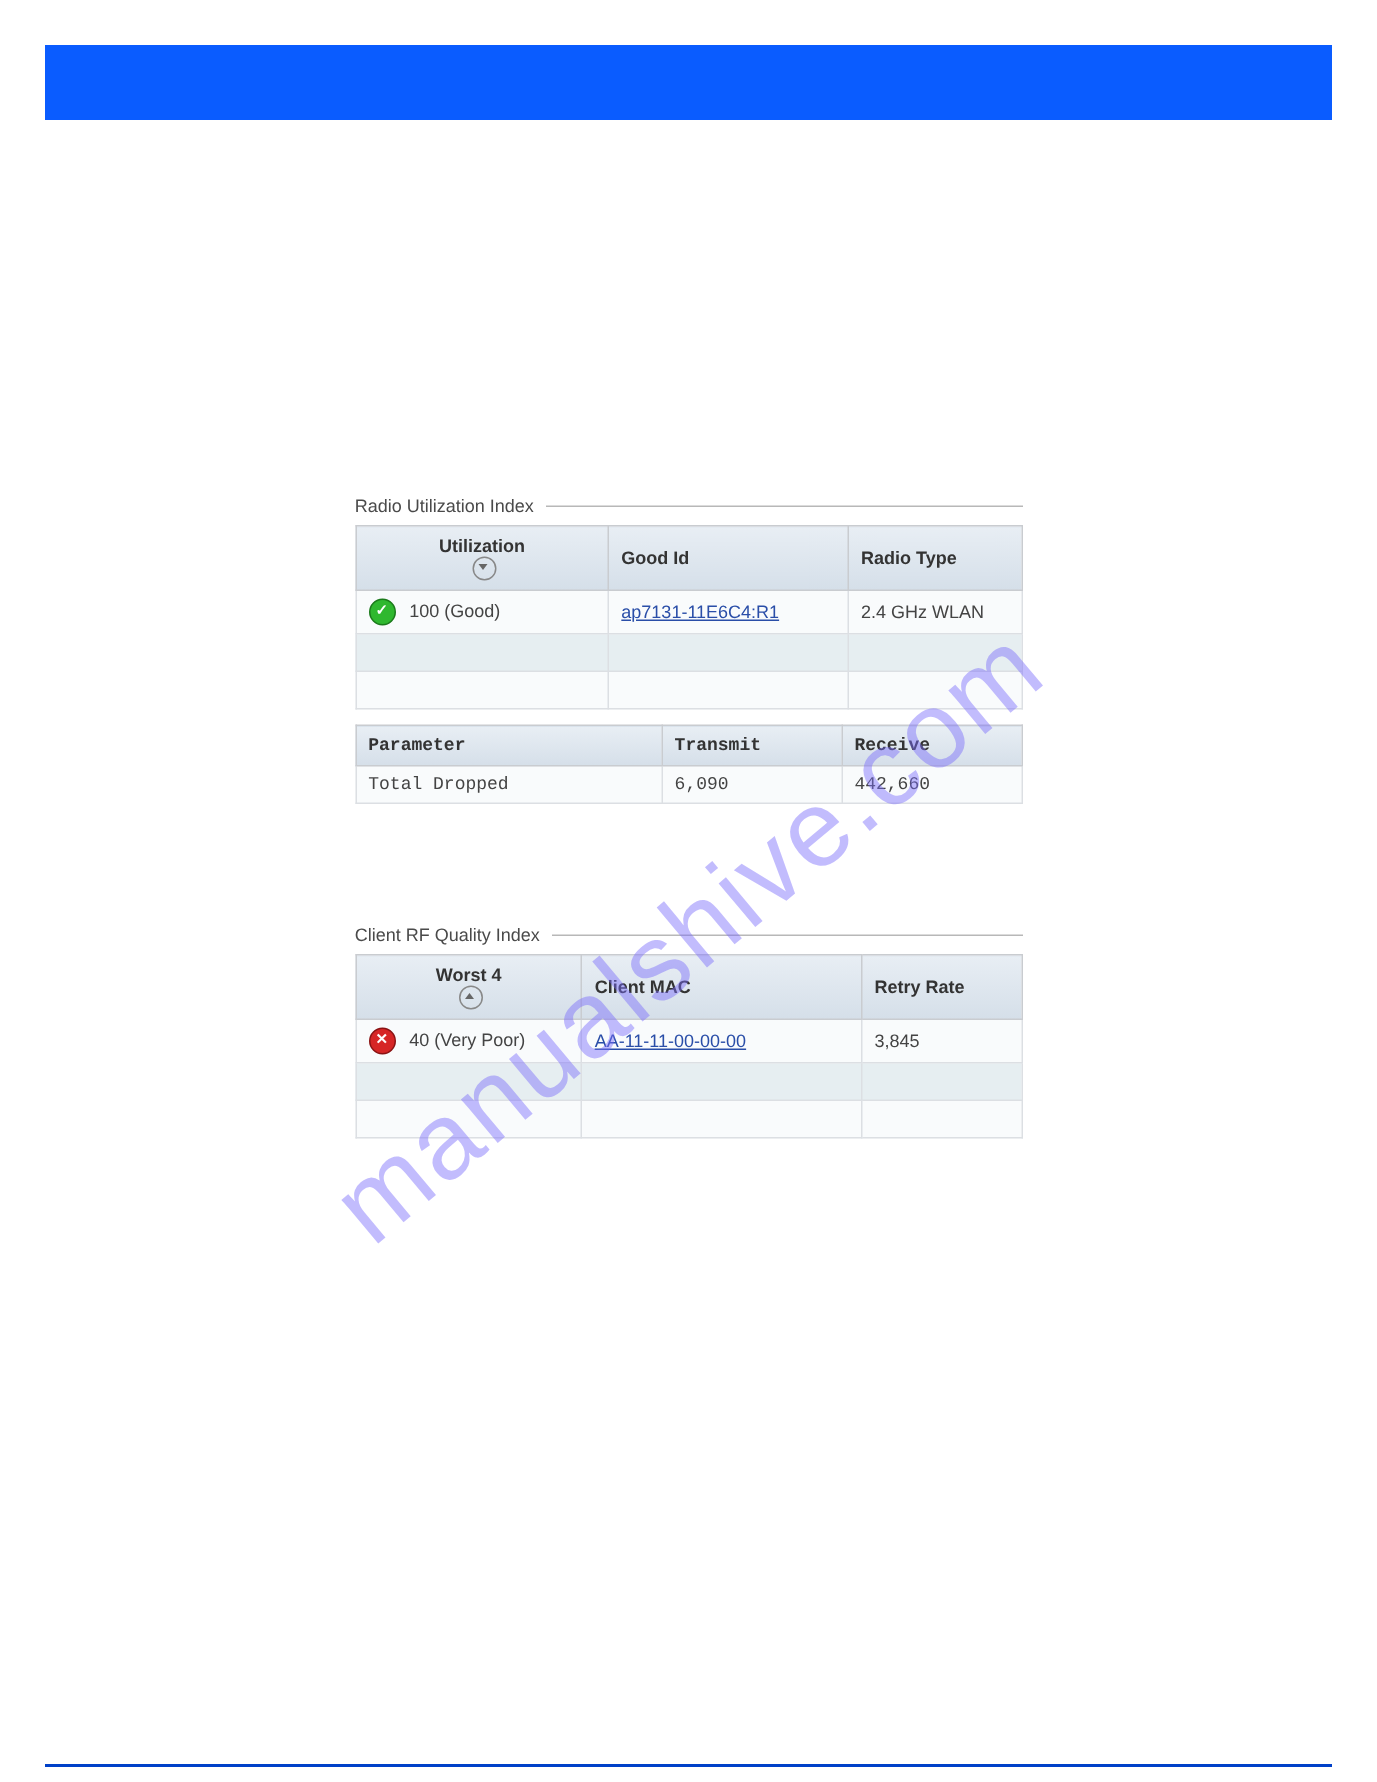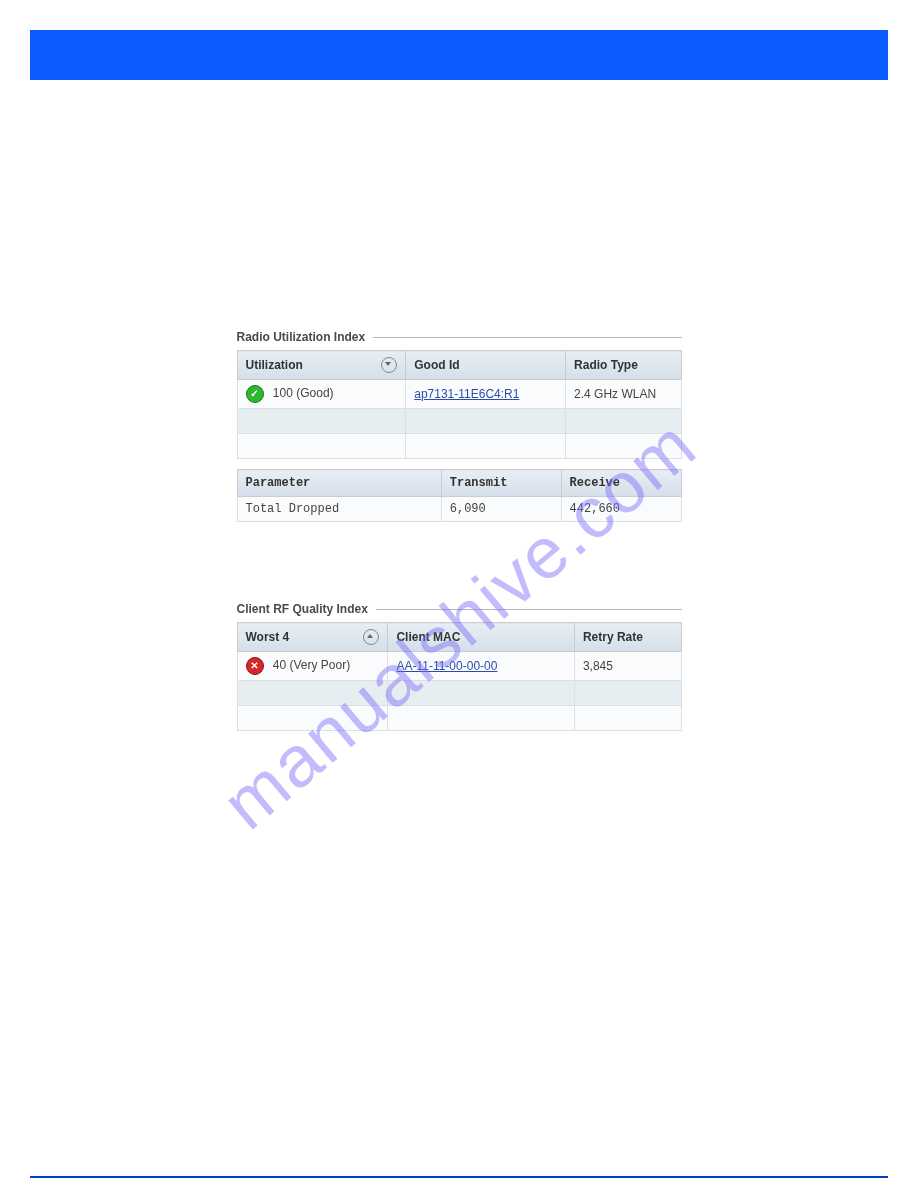--- a/index.html
+++ b/index.html
@@ -1,40 +1,40 @@
 <!DOCTYPE html>
 <html><head>
 <meta charset="utf-8">
 <style>
   html,body{margin:0;padding:0;font-family:Arial,Helvetica,sans-serif;color:#333;background:#fff;font-size:13px;}
   .page{width:918px;margin:0 auto;position:relative;min-height:1188px;}
   .topbar{background:#0a5cff;height:50px;margin:30px 30px 0 30px;}
   .content{padding:0 30px;}
   .section{margin:0 auto;width:445px;}
-  .section-title{display:flex;align-items:center;font-weight:bold;color:#4a4a4a;font-size:12px;margin-bottom:6px;}
+  .section-title{display:flex;align-items:center;font-weight:normal;color:#4a4a4a;font-size:12px;margin-bottom:6px;}
   .section-title .rule{flex:1;height:1px;background:#b8b8b8;margin-left:8px;}
   .sec1{margin-top:250px;}
   .sec2{margin-top:80px;}
   table.grid{width:100%;border-collapse:collapse;border:1px solid #c9ccd0;background:#fff;}
   table.grid th{background:linear-gradient(#e8eef4,#d5dfe9);font-weight:bold;color:#333;text-align:left;padding:6px 8px;border:1px solid #c9ccd0;font-size:12px;}
   table.grid td{border:1px solid #dcdfe3;border-top:0;padding:5px 8px;font-size:12px;color:#444;}
   table.grid tbody tr:nth-child(even){background:#e6eef1;}
   table.grid tbody tr:nth-child(odd){background:#f9fbfc;}
   .sort-ico{display:inline-block;width:14px;height:14px;border:1px solid #888;border-radius:50%;vertical-align:middle;margin-left:4px;position:relative;}
   .sort-ico.down::after{content:"";position:absolute;left:3px;top:4px;border-left:3px solid transparent;border-right:3px solid transparent;border-top:4px solid #666;}
   .sort-ico.up::after{content:"";position:absolute;left:3px;top:4px;border-left:3px solid transparent;border-right:3px solid transparent;border-bottom:4px solid #666;}
   .status-ico{display:inline-block;width:16px;height:16px;border-radius:50%;vertical-align:middle;margin-right:6px;text-align:center;line-height:16px;font-size:10px;font-weight:bold;}
   .status-off{background:#e6e6e6;border:1px solid #888;color:#555;}
   .status-good{background:#2fb82f;border:1px solid #1b7a1b;color:#fff;}
   .status-bad{background:#d62626;border:1px solid #8a1313;color:#fff;}
   a.link{color:#2a4ea8;text-decoration:underline;}
   .gap-table{margin-top:10px;font-family:Liberation Mono, monospace;}
   .watermark{position:absolute;left:50%;top:50%;transform:translate(-50%,-50%) rotate(-40deg);font-size:72px;color:#7a6cfc;opacity:0.45;letter-spacing:2px;pointer-events:none;font-weight:500;}
   .footer-rule{position:absolute;bottom:40px;left:30px;right:30px;height:2px;background:#0040c8;}
-  .th-flex{display:flex;align-items:center;justify-content:space-between;}
+  .th-flex{display:flex;align-items:center;justify-content:space-between;flex-direction:column;}
 </style>
 </head>
 <body>
 
 <div class="page">
   <div class="topbar"></div>
   <div class="watermark">manualshive.com</div>
 
   <div class="content">
 

